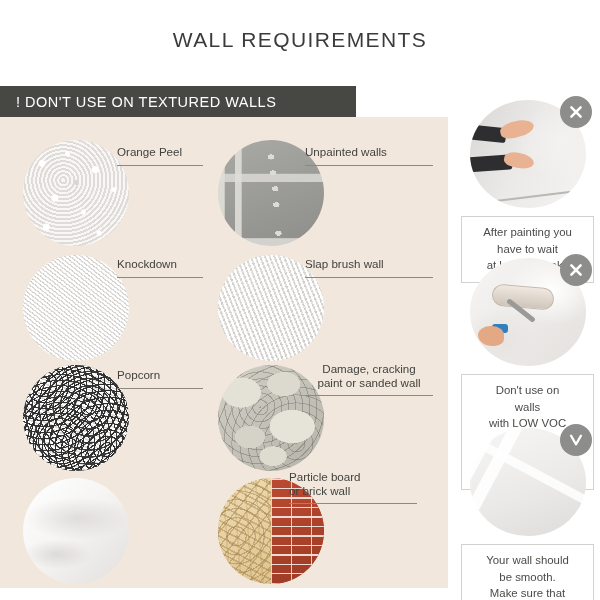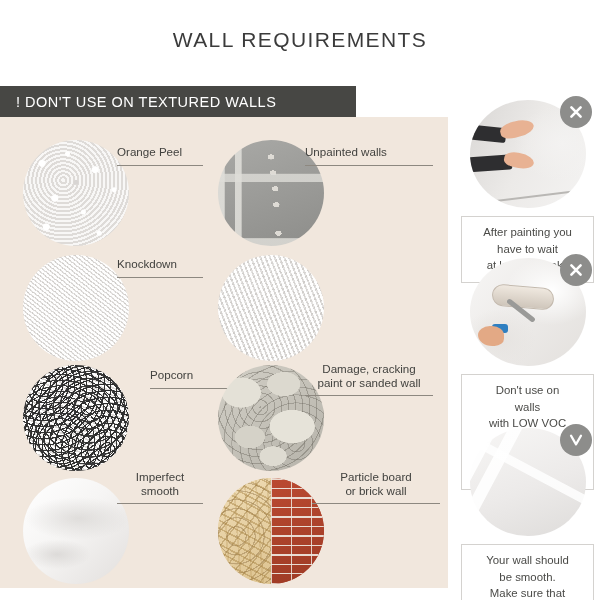--- a/index.html
+++ b/index.html
@@ -264,42 +264,41 @@
 
   <div class="panel"></div>
 
   <div class="swatch tex-orangepeel" style="left:23px; top:140px;"></div>
   <div class="lbl c1" style="left:117px; top:145px;">Orange Peel</div>
 
   <div class="swatch tex-knockdown" style="left:23px; top:255px;"></div>
   <div class="lbl c1" style="left:117px; top:257px;">Knockdown</div>
 
   <div class="swatch tex-popcorn" style="left:23px; top:365px;"></div>
-  <div class="lbl c1" style="left:117px; top:368px;margin-left:33px;">Popcorn</div>
+  <div class="lbl c1" style="left:117px; top:368px;">Popcorn</div>
 
   <div class="swatch tex-smooth" style="left:23px; top:478px;"></div>
-  <div class="lbl c1" style="left:117px; top:470px; text-align:center;">Imperfect
-smooth</div>
 
   <div class="swatch tex-unpainted" style="left:218px; top:140px;"></div>
   <div class="lbl c2" style="left:305px; top:145px;">Unpainted walls</div>
 
   <div class="swatch tex-slapbrush" style="left:218px; top:255px;"></div>
+  <div class="lbl c2" style="left:305px; top:257px;">Slap brush wall</div>
 
   <div class="swatch tex-damage" style="left:218px; top:365px;"></div>
   <div class="lbl c2" style="left:305px; top:362px; text-align:center;">Damage, cracking
 paint or sanded wall</div>
 
   <div class="swatch" style="left:218px; top:478px;">
     <div class="split">
       <div class="tex-osb"></div>
       <div class="tex-brick"></div>
     </div>
   </div>
-  <div class="lbl c2" style="left:312px; top:470px; text-align:center;">Particle board
+  <div class="lbl c2" style="left:289px; top:470px; ">Particle board
 or brick wall</div>
 
   <div class="rcard" style="left:455px; top:100px;">
     <div class="rphoto photo-wait">
       <div class="edge"></div>
       <div class="arm-a"></div>
       <div class="hand-a"></div>
       <div class="arm-b"></div>
       <div class="hand-b"></div>
     </div>

